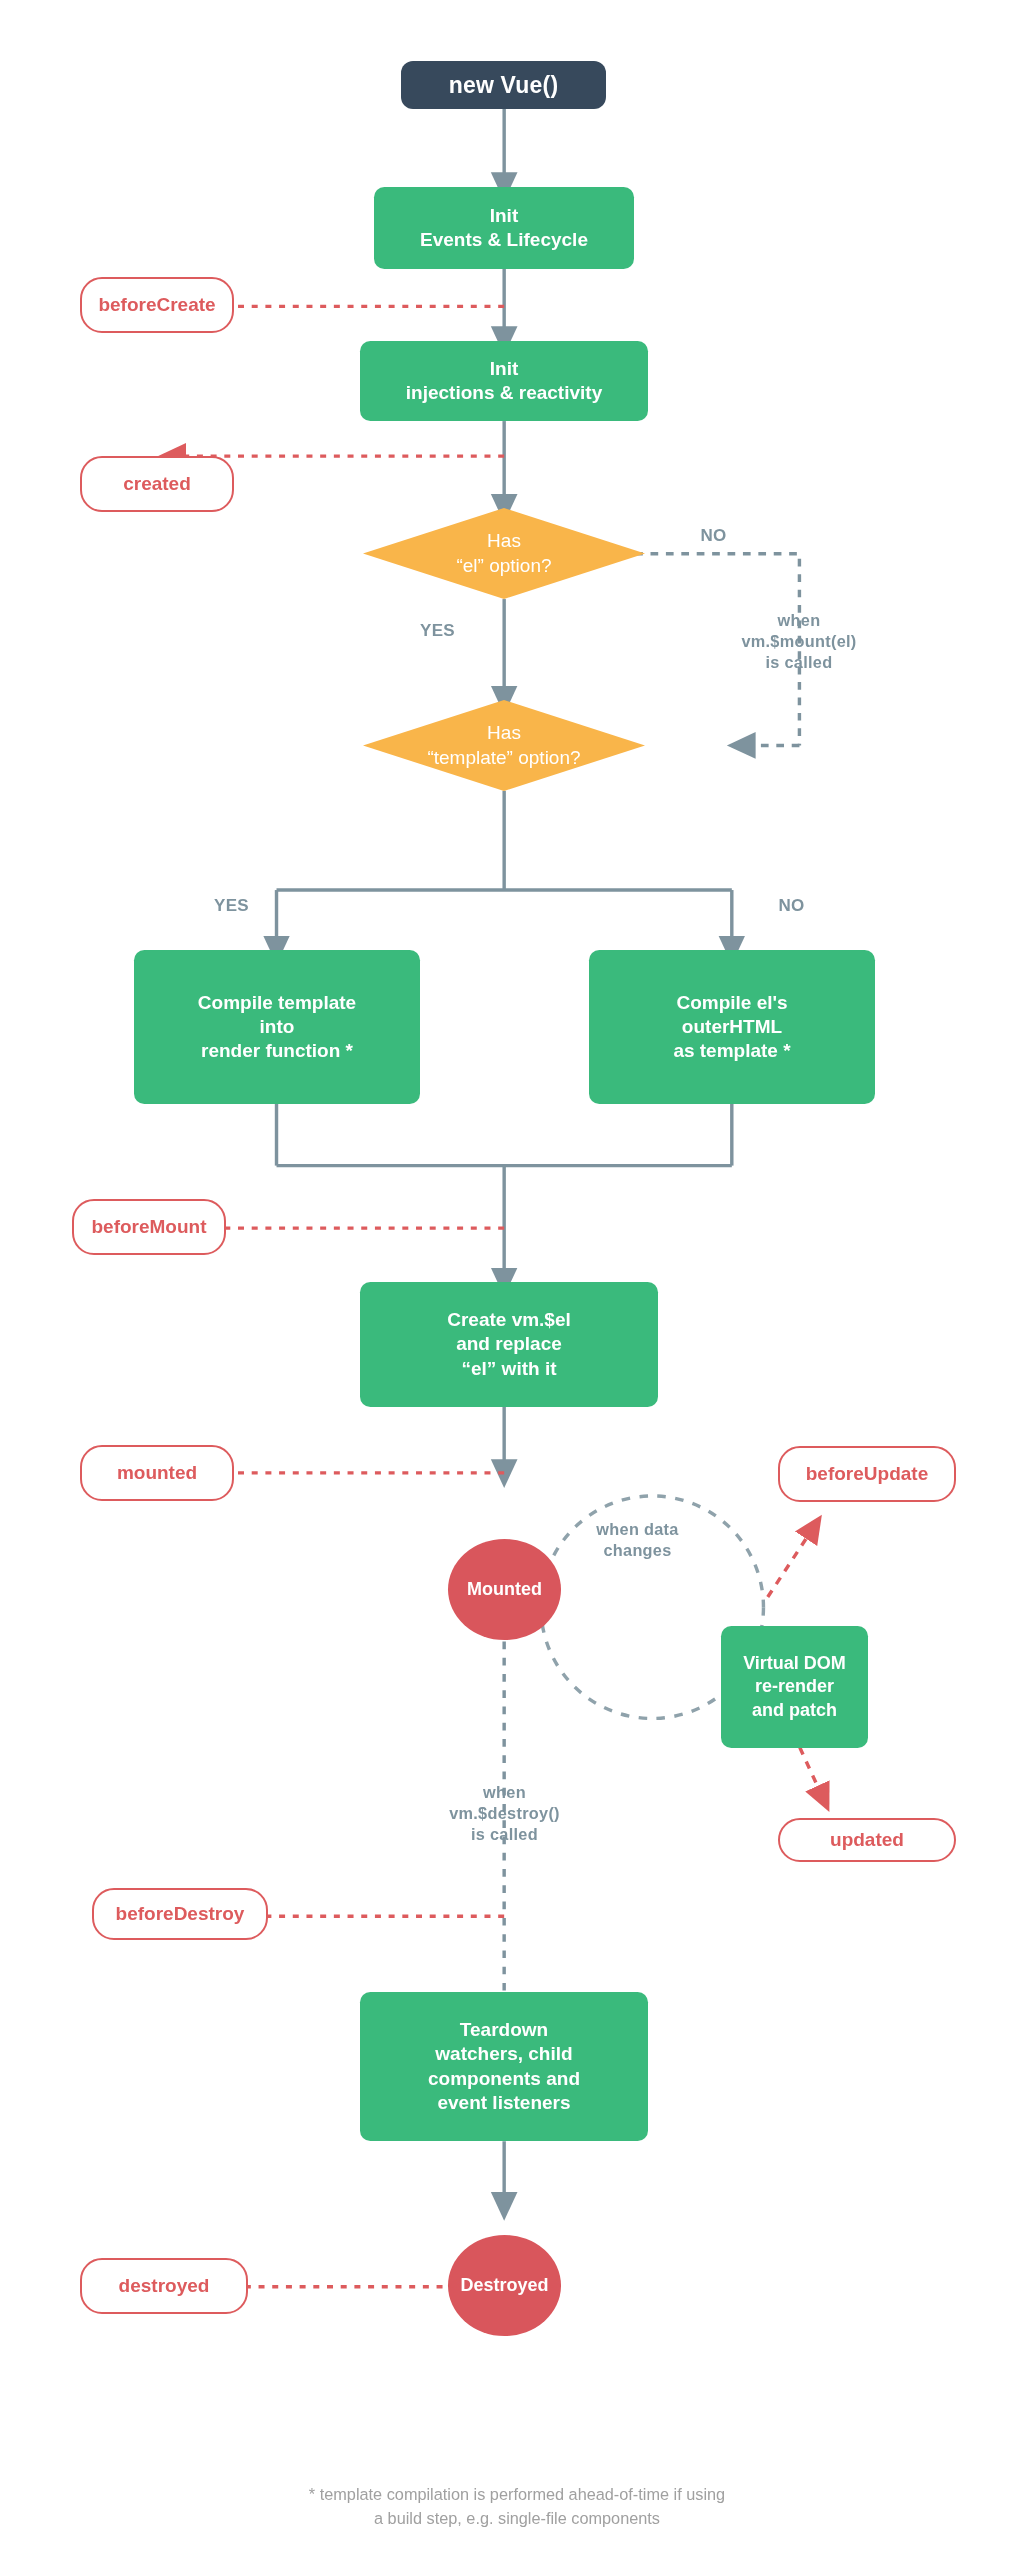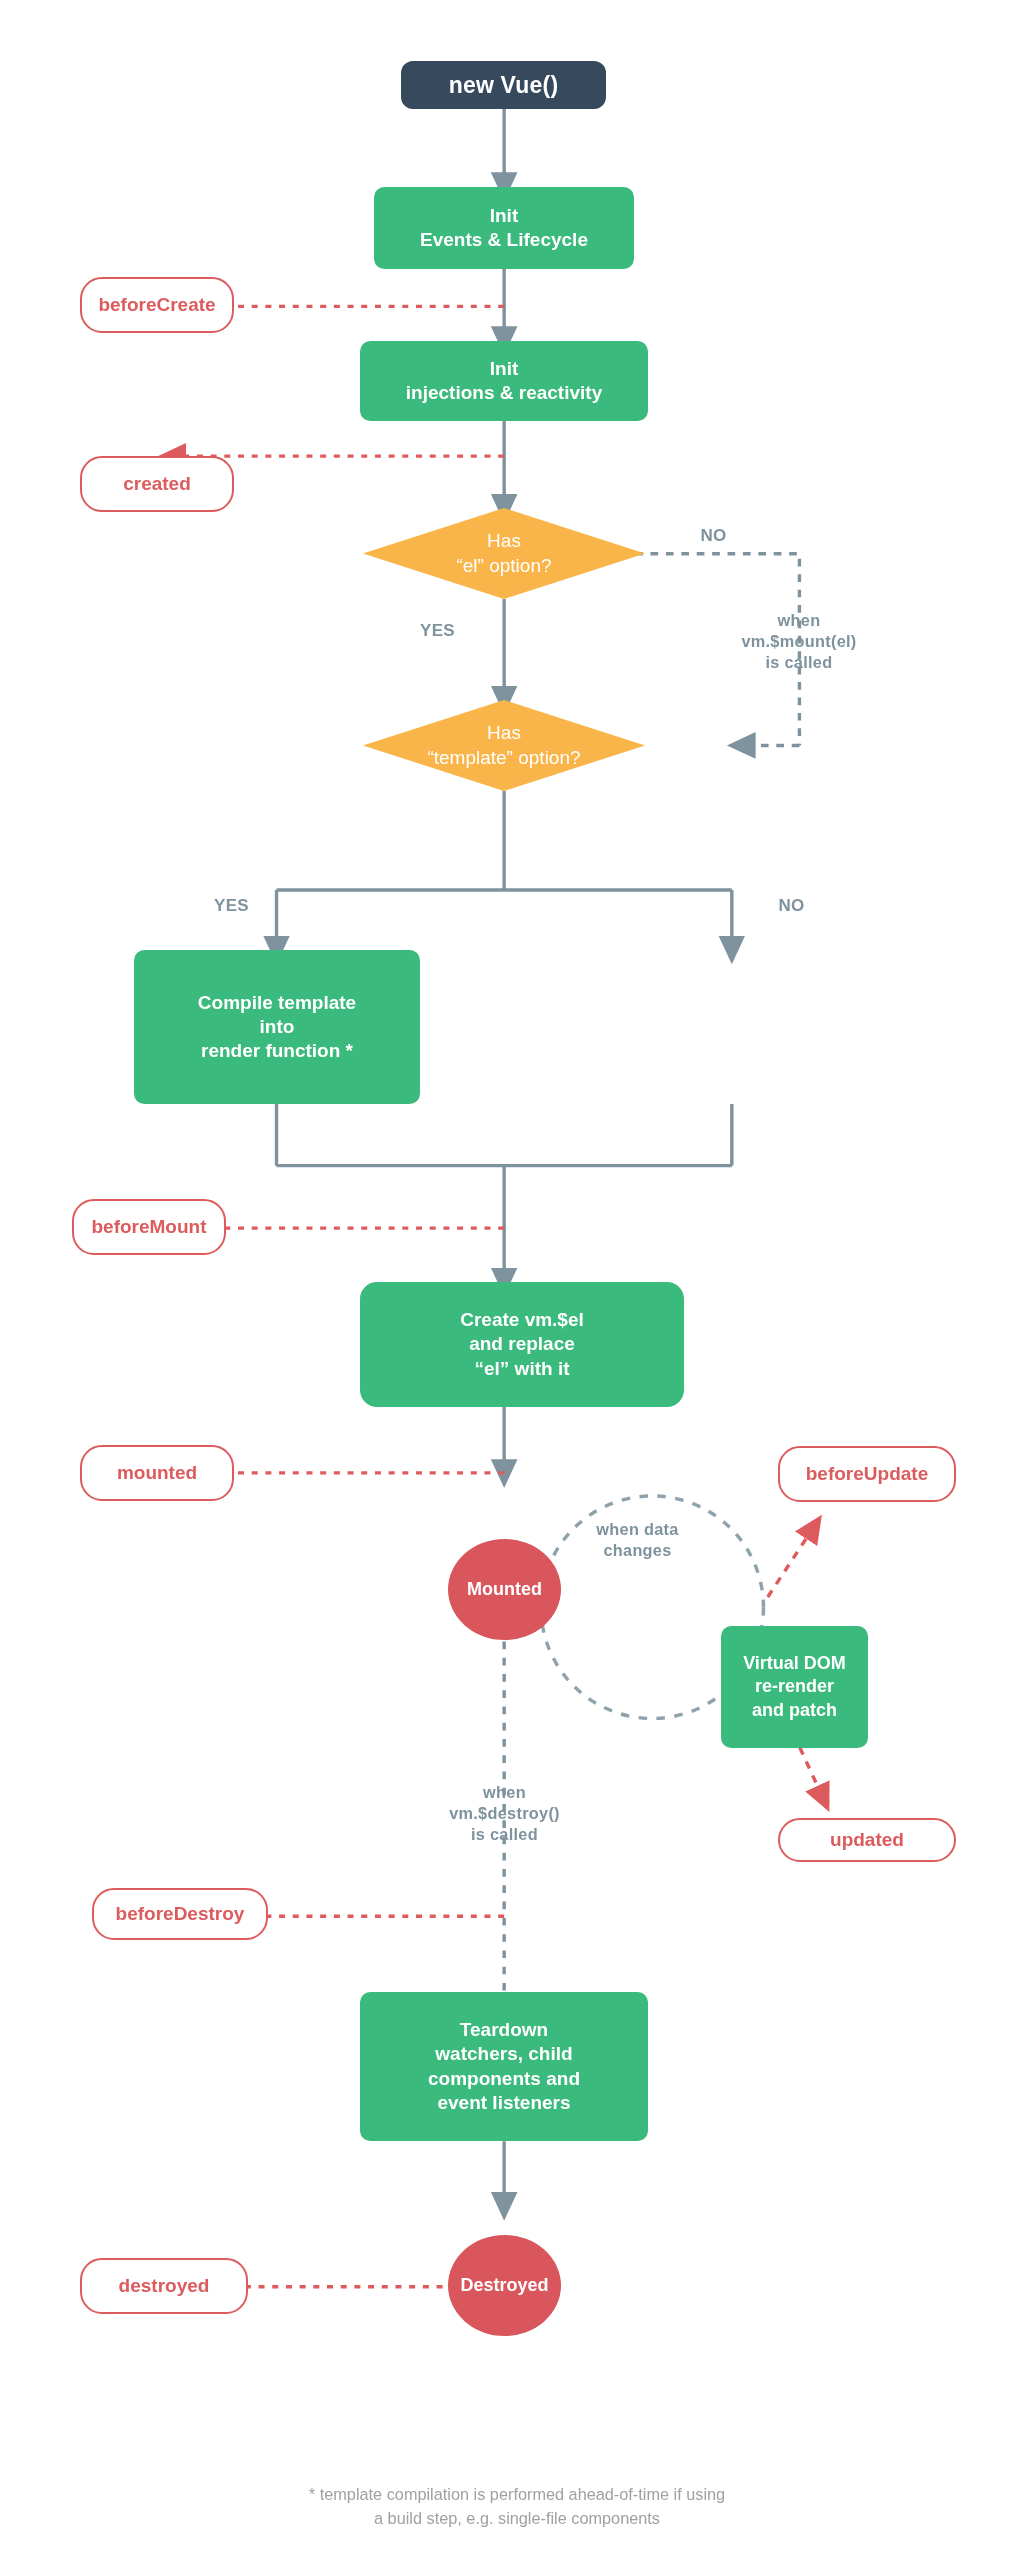--- a/index.html
+++ b/index.html
@@ -246,26 +246,31 @@
 
   <div class="edge-label branch" style="left:193px; top:895px; width:77px;">YES</div>
   <div class="edge-label branch" style="left:753px; top:895px; width:77px;">NO</div>
 
   <div class="node proc-node multiline" style="left:134px; top:950px; width:286px; height:154px;">
     <span>Compile template
 into
 render function *</span>
   </div>
 
+  <div class="node proc-node multiline" style="left:589px; top:950px; width:286px; height:154px;">
+    <span>Compile el's
+outerHTML
+as template *</span>
+  </div>
 
   <div class="node hook-node" style="left:72px; top:1199px; width:154px; height:56px;">
     <span>beforeMount</span>
   </div>
 
-  <div class="node proc-node multiline" style="left:360px; top:1282px; width:324px; height:125px;border-radius:17px;">
+  <div class="node proc-node multiline" style="left:360px; top:1282px; width:298px; height:125px;">
     <span>Create vm.$el
 and replace
 “el” with it</span>
   </div>
 
   <div class="node hook-node" style="left:80px; top:1445px; width:154px; height:56px;">
     <span>mounted</span>
   </div>
 
   <div class="node hook-node" style="left:778px; top:1446px; width:178px; height:56px;">

